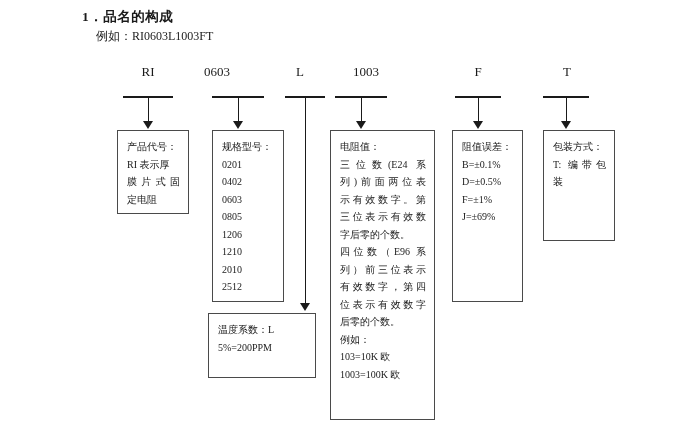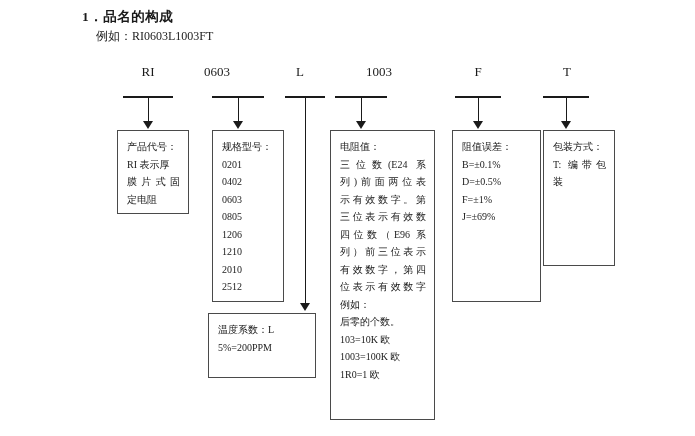--- a/index.html
+++ b/index.html
@@ -88,21 +88,21 @@
 <body>
 
 <div id="page">
 
   <div class="heading">1．品名的构成</div>
   <div class="example">例如：RI0603L1003FT</div>
 
   <div class="seg-label" style="left:118px; width:60px;">RI</div>
   <div class="seg-label" style="left:187px; width:60px;">0603</div>
   <div class="seg-label" style="left:270px; width:60px;">L</div>
-  <div class="seg-label" style="left:349px; width:60px;">1003</div>
+  <div class="seg-label" style="left:319px; width:60px;text-align:right;">1003</div>
   <div class="seg-label" style="left:448px; width:60px;">F</div>
   <div class="seg-label" style="left:537px; width:60px;">T</div>
 
   <div class="hbar" style="left:123px; top:96px;  width:50px;"></div>
   <div class="vline" style="left:148px; top:96px;  height:26px;"></div>
   <div class="arrowhead" style="left:143px; top:121px;"></div>
 
   <div class="hbar" style="left:212px; top:96px;  width:52px;"></div>
   <div class="vline" style="left:238px; top:96px;  height:26px;"></div>
   <div class="arrowhead" style="left:233px; top:121px;"></div>
@@ -146,38 +146,38 @@
     <div class="line">温度系数：L</div>
     <div class="line">5%=200PPM</div>
   </div>
 
   <div class="box" style="left:330px; top:130px; width:105px; height:290px;">
     <div class="line">电阻值：</div>
     <div class="line just">三位数(E24 系</div>
     <div class="line just">列)前面两位表</div>
     <div class="line just">示有效数字。第</div>
     <div class="line just">三位表示有效数</div>
+    <div class="line">字后零的个数。</div>
     <div class="line just">四位数（E96 系</div>
     <div class="line just">列）前三位表示</div>
     <div class="line just">有效数字，第四</div>
     <div class="line just">位表示有效数字</div>
+    <div class="line">后零的个数。</div>
     <div class="line">例如：</div>
-    <div class="line">后零的个数。</div>
     <div class="line">103=10K 欧</div>
     <div class="line">1003=100K 欧</div>
-    <div class="line">1R0=1 欧</div>
   </div>
 
-  <div class="box" style="left:452px; top:130px; width:89px; height:172px;">
+  <div class="box" style="left:452px; top:130px; width:71px; height:172px;">
     <div class="line">阻值误差：</div>
     <div class="line">B=±0.1%</div>
     <div class="line">D=±0.5%</div>
     <div class="line">F=±1%</div>
     <div class="line">J=±69%</div>
   </div>
 
-  <div class="box" style="left:543px; top:130px; width:72px; height:136px;">
+  <div class="box" style="left:543px; top:130px; width:72px; height:111px;">
     <div class="line">包装方式：</div>
     <div class="line just">T: 编带包</div>
     <div class="line">装</div>
   </div>
 
 </div>
 
 </body></html>

